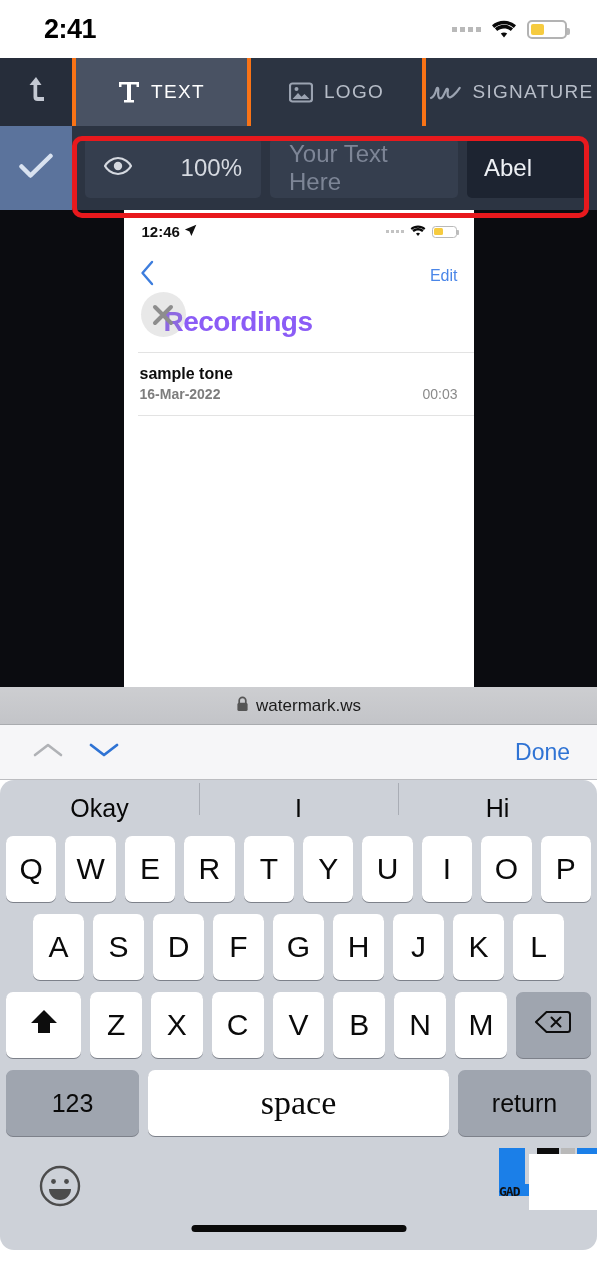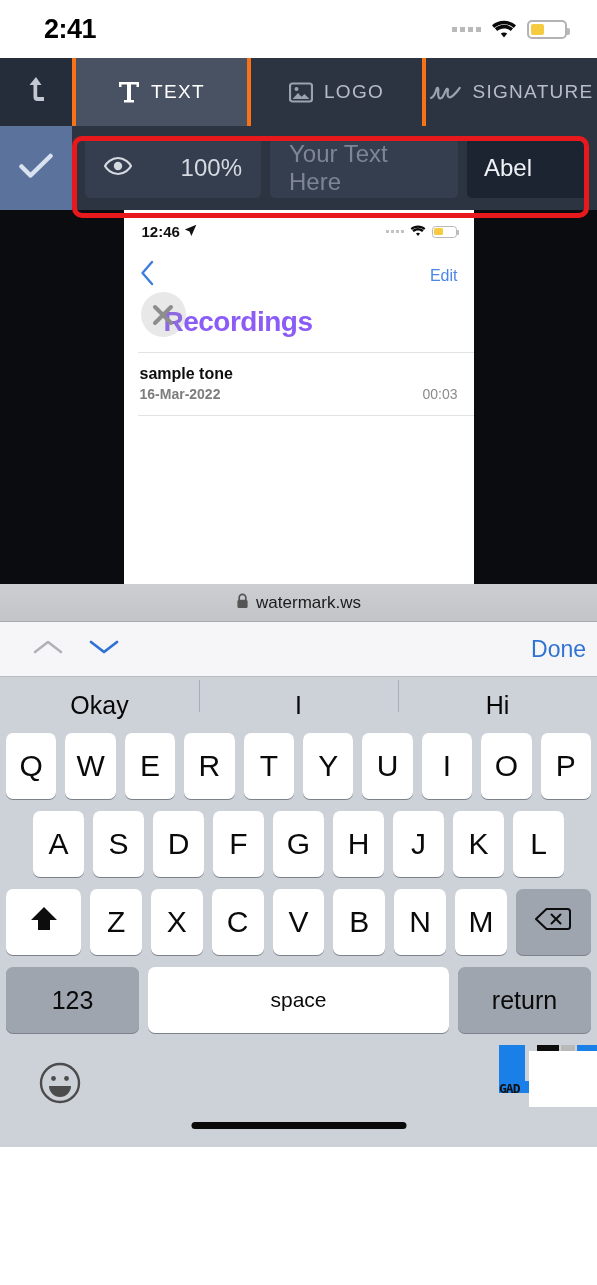--- a/index.html
+++ b/index.html
@@ -68,21 +68,21 @@
     width:120px; height:60px; background:#1d2431; border-radius:5px;
     display:flex; align-items:center; padding:0 17px;
     color:#eef1f5; font-size:24px;
   }
   .redbox {
     position:absolute; left:72px; top:136px; width:517px; height:82px;
     border:5px solid #e8191d; border-radius:10px; pointer-events:none; z-index:30;
   }
 
   
-  .canvas { background:#0b0c10; height:374px; position:relative; display:flex; justify-content:center; }
+  .canvas { background:#0b0c10; height:477px; position:relative; display:flex; justify-content:center; }
   .doc {
     width:350px; background:#ffffff; height:100%;
     position:relative; overflow:hidden;
   }
   .doc-status {
     height:43px; display:flex; align-items:center; justify-content:space-between;
     padding:0 17px 0 18px;
   }
   .doc-time { font-size:15px; font-weight:600; color:#111; display:flex; align-items:center; gap:4px;}
   .doc-sb-right { display:flex; align-items:center; gap:6px; }
@@ -122,28 +122,28 @@
     height:38px;
     background:linear-gradient(180deg,#cdced1 0%,#c3c4c8 100%);
     display:flex; align-items:center; justify-content:center; gap:7px;
     border-bottom:1px solid #a9abaf;
   }
   .urlbar .host { font-size:17px; color:#1b1b1b; }
 
   
   .accessory {
     height:55px; background:#f6f6f8; display:flex; align-items:center;
-    justify-content:space-between; padding:0 11px 0 32px;
+    justify-content:space-between; padding:0 27px 0 32px;
     border-bottom:1px solid #bcbdc1;
   }
   .acc-left { display:flex; align-items:center; gap:24px; }
   .acc-done { color:#2f73d4; font-size:23px; }
 
   
-  .keyboard { background:#cdd1d8; padding-bottom:0; }
+  .keyboard { background:#cdd1d8; padding-bottom:0;border-radius:14px; }
   .suggestions {
     height:56px; display:flex; align-items:center;
   }
   .sug {
     flex:1; text-align:center; font-size:25px; color:#070707; position:relative;
   }
   .sug + .sug::before {
     content:""; position:absolute; left:0; top:-11px; width:1px; height:32px; background:#a9adb5;
   }
   .krow { display:flex; justify-content:center; gap:9px; padding:0 6px 12px 6px; }
@@ -151,21 +151,21 @@
     background:#ffffff; border-radius:7px; height:66px; flex:1;
     display:flex; align-items:center; justify-content:center;
     font-size:30px; color:#0a0a0a;
     box-shadow:0 1px 0 rgba(110,115,125,0.85);
   }
   .krow.r2 { padding-left:33px; padding-right:33px; }
   .krow.r3 { padding-left:6px; padding-right:6px; }
   .key.wide { flex:1.45; background:#9fa5af; }
   .key.shift { flex:1.45; background:#ffffff; }
   .key.num { flex:2.3; background:#9fa5af; font-size:25px; }
-  .key.space { flex:5.2; background:#ffffff; font-size:21px; }
+  .key.space { flex:5.2; background:#ffffff; font-size:34px;font-family:Liberation Serif, serif; }
   .key.ret { flex:2.3; background:#9fa5af; font-size:25px; }
   .krow.r4 { padding-bottom:14px; }
 
   .kbd-bottom {
     height:100px; position:relative; display:flex; align-items:flex-start; padding:14px 0 0 38px;
   }
   .emoji-btn { width:44px; height:44px; }
   .home-ind {
     position:absolute; left:50%; transform:translateX(-50%); bottom:18px;
     width:215px; height:7px; background:#0a0a0a; border-radius:4px;

